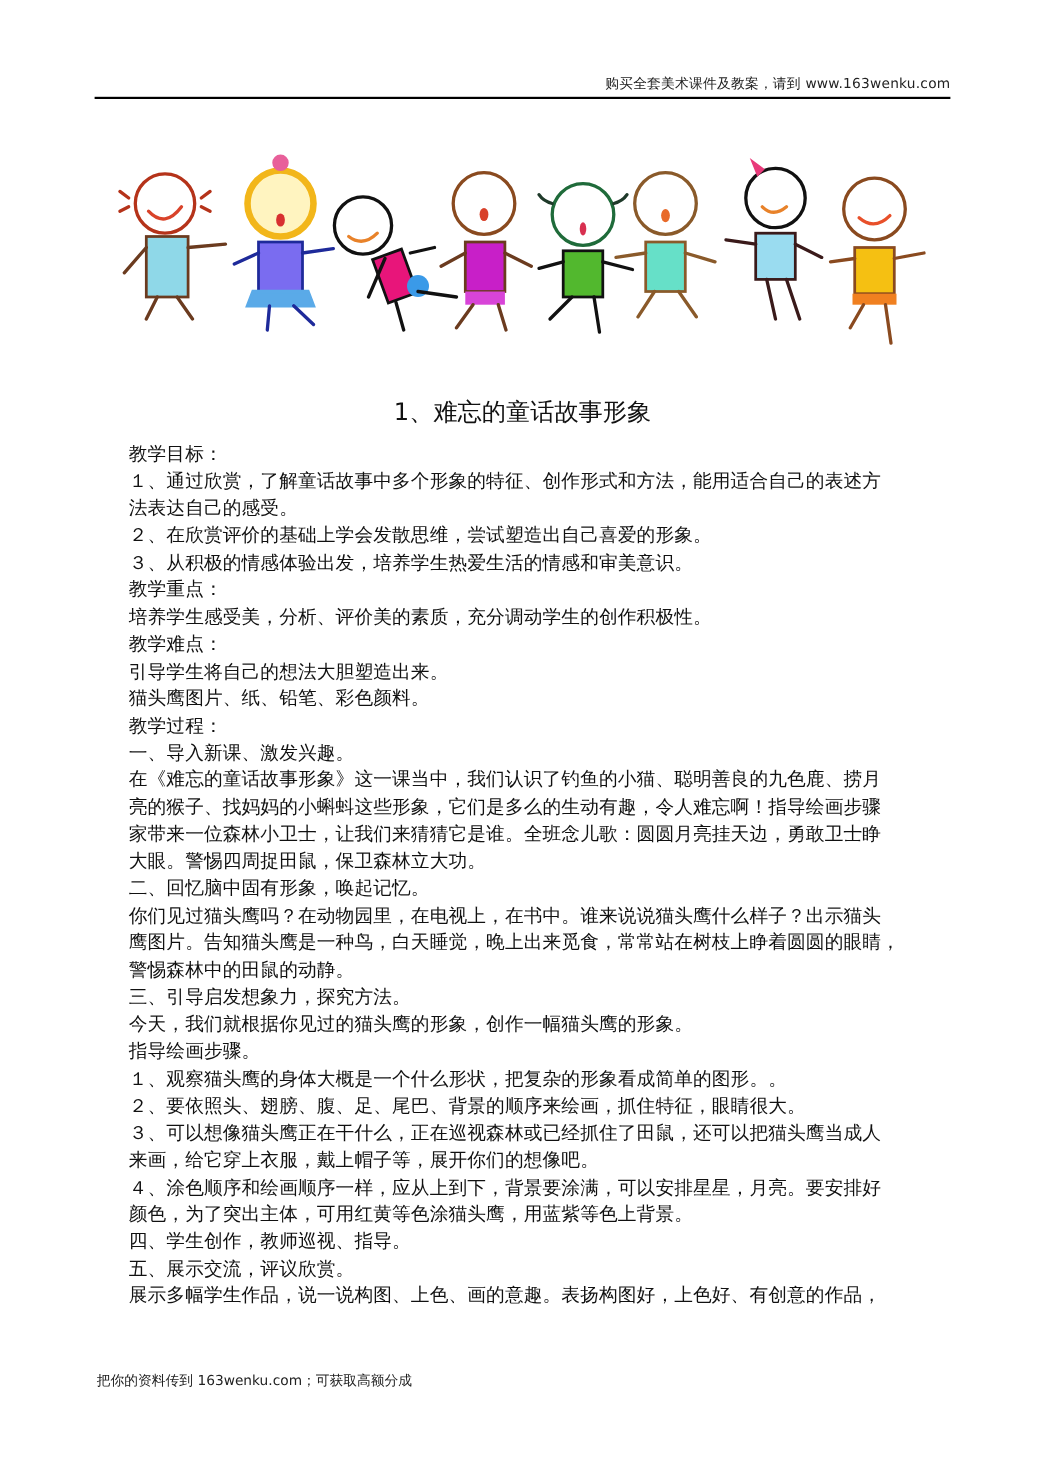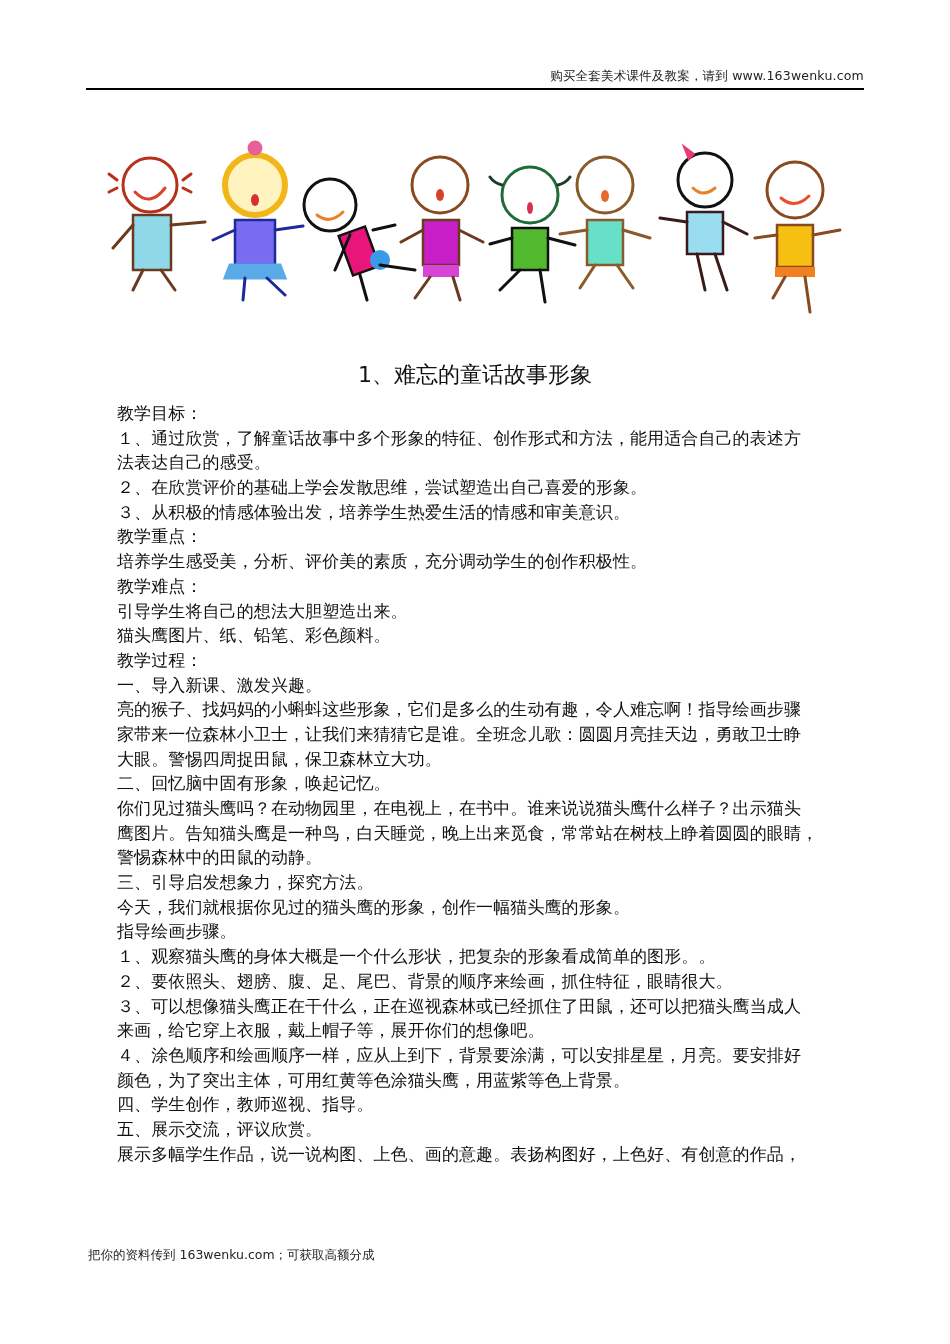--- a/index.html
+++ b/index.html
@@ -99,20 +99,21 @@
   <div class="line">法表达自己的感受。</div>
   <div class="line">２、在欣赏评价的基础上学会发散思维，尝试塑造出自己喜爱的形象。</div>
   <div class="line">３、从积极的情感体验出发，培养学生热爱生活的情感和审美意识。</div>
   <div class="line">教学重点：</div>
   <div class="line">培养学生感受美，分析、评价美的素质，充分调动学生的创作积极性。</div>
   <div class="line">教学难点：</div>
   <div class="line">引导学生将自己的想法大胆塑造出来。</div>
   <div class="line">猫头鹰图片、纸、铅笔、彩色颜料。</div>
   <div class="line">教学过程：</div>
   <div class="line">一、导入新课、激发兴趣。</div>
+  <div class="line">在《难忘的童话故事形象》这一课当中，我们认识了钓鱼的小猫、聪明善良的九色鹿、捞月</div>
   <div class="line">亮的猴子、找妈妈的小蝌蚪这些形象，它们是多么的生动有趣，令人难忘啊！指导绘画步骤</div>
   <div class="line">家带来一位森林小卫士，让我们来猜猜它是谁。全班念儿歌：圆圆月亮挂天边，勇敢卫士睁</div>
   <div class="line">大眼。警惕四周捉田鼠，保卫森林立大功。</div>
   <div class="line">二、回忆脑中固有形象，唤起记忆。</div>
   <div class="line">你们见过猫头鹰吗？在动物园里，在电视上，在书中。谁来说说猫头鹰什么样子？出示猫头</div>
   <div class="line">鹰图片。告知猫头鹰是一种鸟，白天睡觉，晚上出来觅食，常常站在树枝上睁着圆圆的眼睛，</div>
   <div class="line">警惕森林中的田鼠的动静。</div>
   <div class="line">三、引导启发想象力，探究方法。</div>
   <div class="line">今天，我们就根据你见过的猫头鹰的形象，创作一幅猫头鹰的形象。</div>
   <div class="line">指导绘画步骤。</div>

